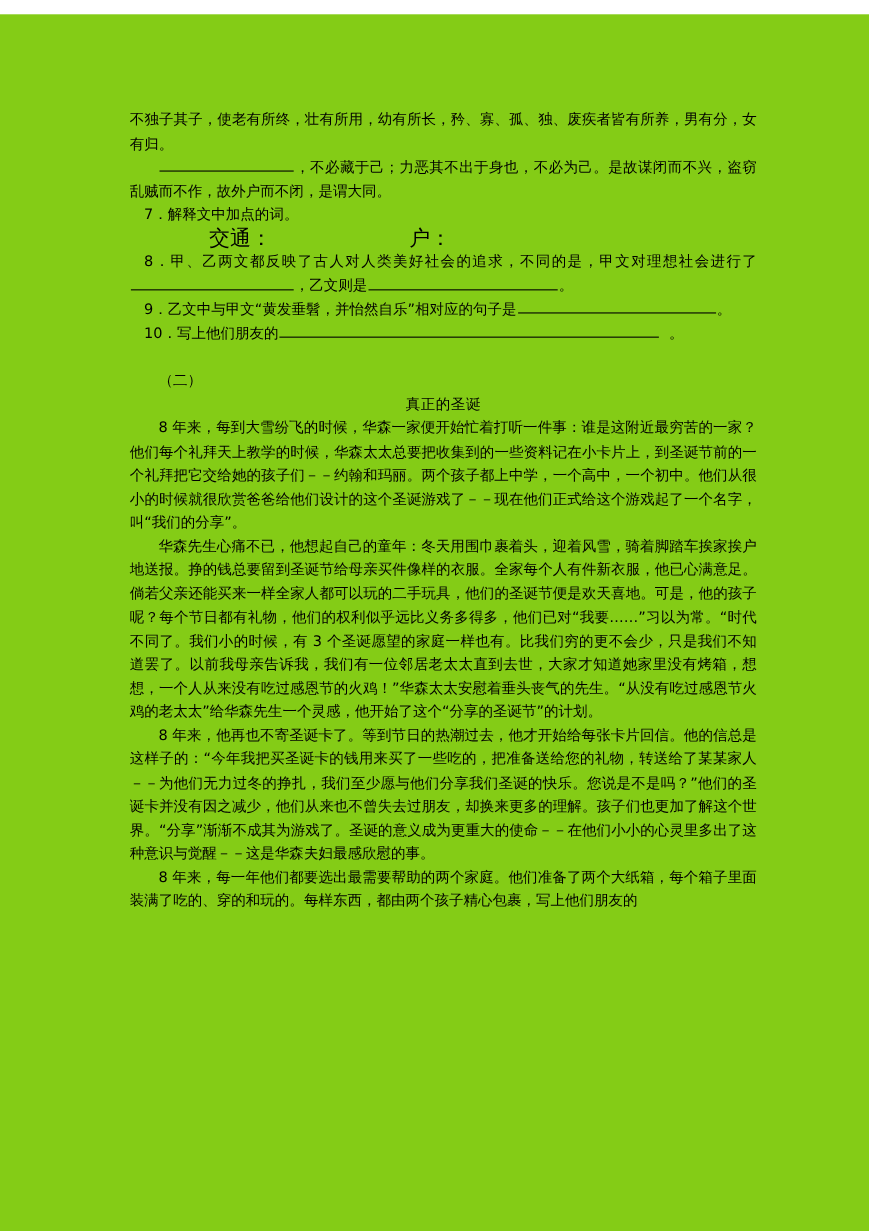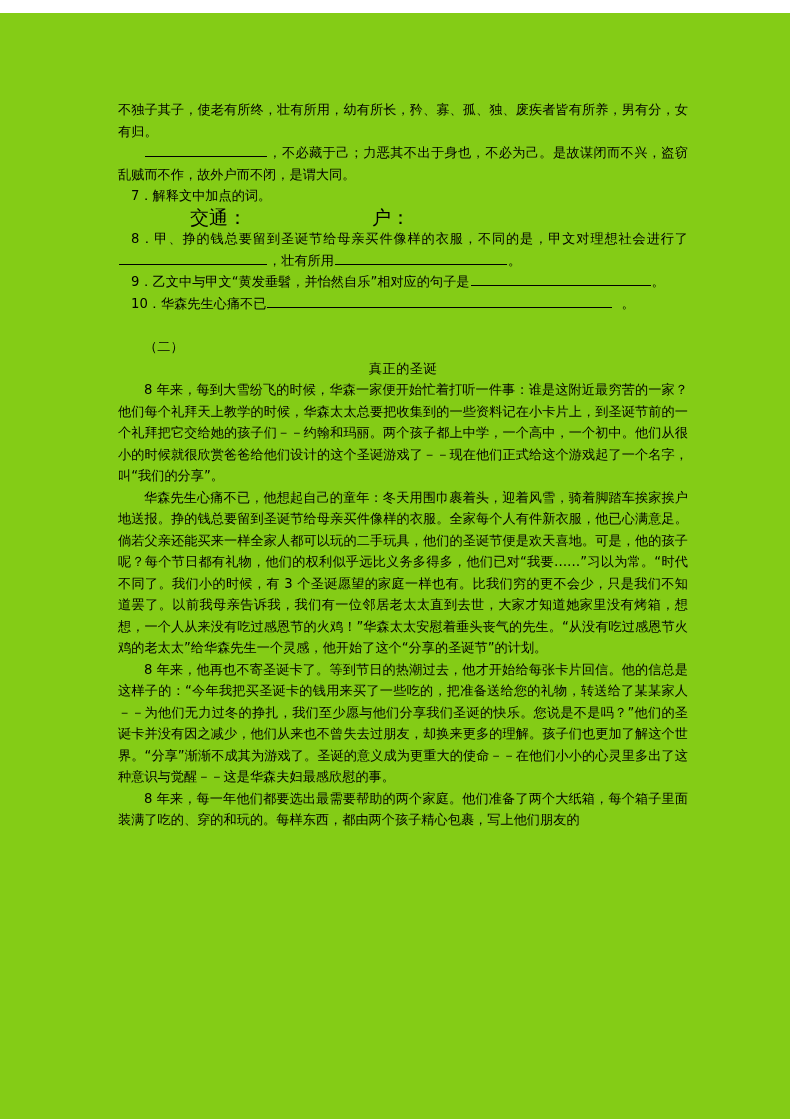--- a/index.html
+++ b/index.html
@@ -96,25 +96,25 @@
 
     <p class="para">不独子其子，使老有所终，壮有所用，幼有所长，矜、寡、孤、独、废疾者皆有所养，男有分，女有归。</p>
 
     <p class="para"><span class="lead-gap"></span><span class="blank blank-w1"></span><span>，不必藏于己；力恶其不出于身也，不必为己。是故谋闭而不兴，盗窃乱贼而不作，故外户而不闭，是谓大同。</span></p>
 
 
     <p class="qline"><span>7．</span><span>解释文中加点的词。</span></p>
 
     <p class="defs-line"><span>交通：</span><span class="gap-word"></span><span>户：</span></p>
 
-    <p class="qline"><span>8．</span><span>甲、挣的钱总要留到圣诞节给母亲买件像样的衣服，不同的是，甲文对理想社会进行了</span><span class="blank blank-w2"></span><span>，壮有所用</span><span class="blank blank-w3"></span><span>。</span></p>
+    <p class="qline"><span>8．</span><span>甲、乙两文都反映了古人对人类美好社会的追求，不同的是，甲文对理想社会进行了</span><span class="blank blank-w2"></span><span>，乙文则是</span><span class="blank blank-w3"></span><span>。</span></p>
 
     <p class="qline"><span>9．</span><span>乙文中与甲文“黄发垂髫，并怡然自乐”相对应的句子是</span><span class="blank blank-w4"></span><span>。</span></p>
 
-    <p class="qline"><span>10．</span><span>华森先生心痛不已</span><span class="blank blank-w5"></span><span class="gap-small"></span><span>。</span></p>
+    <p class="qline"><span>10．</span><span>写上他们朋友的</span><span class="blank blank-w5"></span><span class="gap-small"></span><span>。</span></p>
 
     <div class="spacer-lg"></div>
 
     <p class="section-label">（二）</p>
 
     <p class="article-title">真正的圣诞</p>
 
     <p class="para indent2">8 年来，每到大雪纷飞的时候，华森一家便开始忙着打听一件事：谁是这附近最穷苦的一家？他们每个礼拜天上教学的时候，华森太太总要把收集到的一些资料记在小卡片上，到圣诞节前的一个礼拜把它交给她的孩子们－－约翰和玛丽。两个孩子都上中学，一个高中，一个初中。他们从很小的时候就很欣赏爸爸给他们设计的这个圣诞游戏了－－现在他们正式给这个游戏起了一个名字，叫“我们的分享”。</p>
     <p class="para indent2">华森先生心痛不已，他想起自己的童年：冬天用围巾裹着头，迎着风雪，骑着脚踏车挨家挨户地送报。挣的钱总要留到圣诞节给母亲买件像样的衣服。全家每个人有件新衣服，他已心满意足。倘若父亲还能买来一样全家人都可以玩的二手玩具，他们的圣诞节便是欢天喜地。可是，他的孩子呢？每个节日都有礼物，他们的权利似乎远比义务多得多，他们已对“我要……”习以为常。“时代不同了。我们小的时候，有 3 个圣诞愿望的家庭一样也有。比我们穷的更不会少，只是我们不知道罢了。以前我母亲告诉我，我们有一位邻居老太太直到去世，大家才知道她家里没有烤箱，想想，一个人从来没有吃过感恩节的火鸡！”华森太太安慰着垂头丧气的先生。“从没有吃过感恩节火鸡的老太太”给华森先生一个灵感，他开始了这个“分享的圣诞节”的计划。</p>
     <p class="para indent2">8 年来，他再也不寄圣诞卡了。等到节日的热潮过去，他才开始给每张卡片回信。他的信总是这样子的：“今年我把买圣诞卡的钱用来买了一些吃的，把准备送给您的礼物，转送给了某某家人－－为他们无力过冬的挣扎，我们至少愿与他们分享我们圣诞的快乐。您说是不是吗？”他们的圣诞卡并没有因之减少，他们从来也不曾失去过朋友，却换来更多的理解。孩子们也更加了解这个世界。“分享”渐渐不成其为游戏了。圣诞的意义成为更重大的使命－－在他们小小的心灵里多出了这种意识与觉醒－－这是华森夫妇最感欣慰的事。</p>

